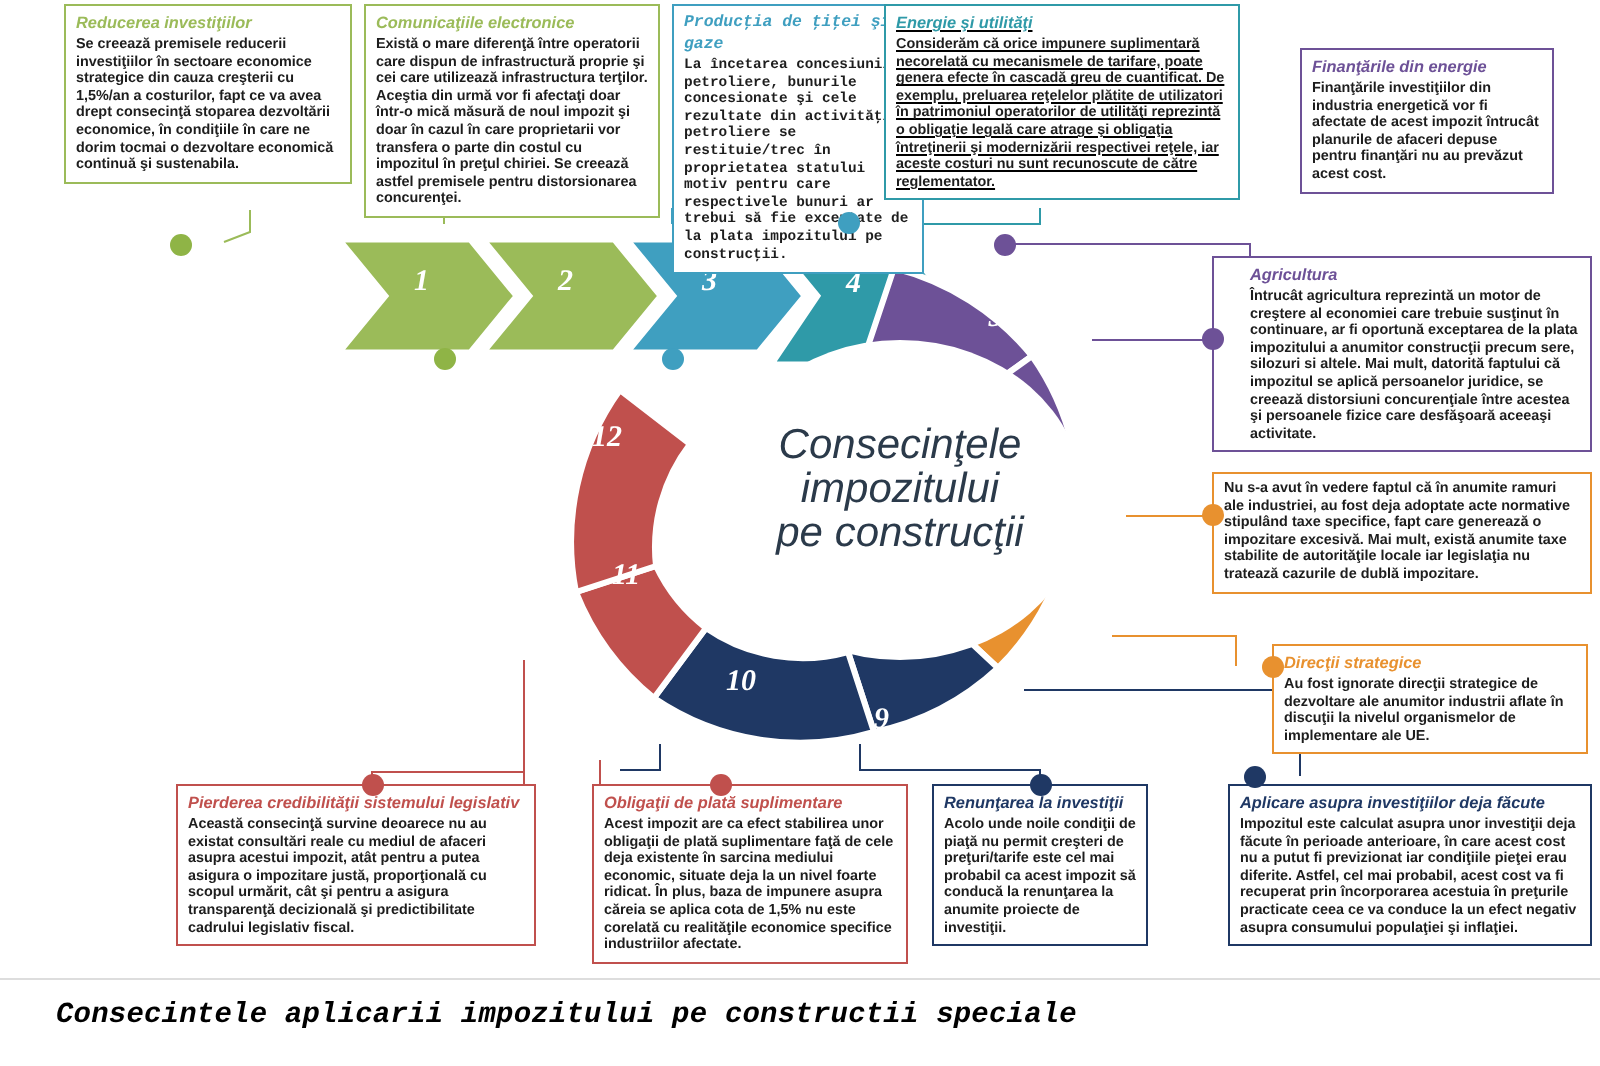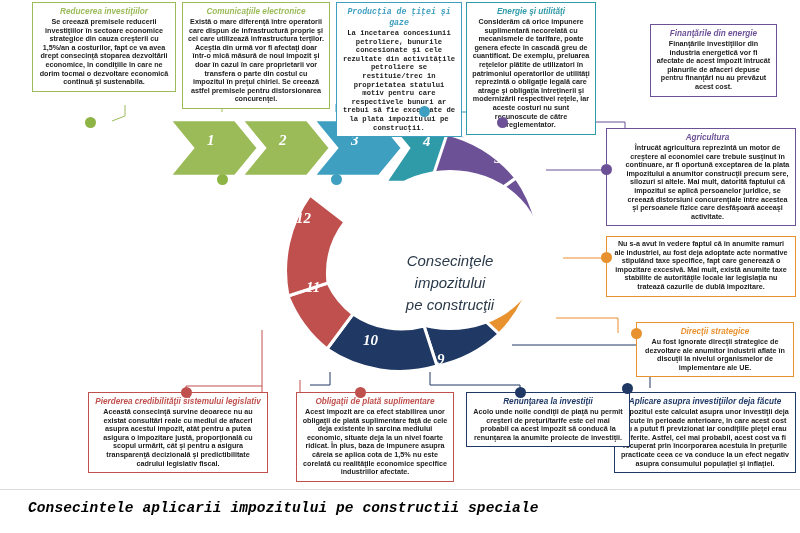--- a/index.html
+++ b/index.html
@@ -11,21 +11,20 @@
     overflow:hidden;
   }
   #stage { position:absolute; left:0; top:0; width:800px; height:533px; }
 
   
   .box {
     position:absolute;
     background:#ffffff;
     border:1px solid #cfcfcf;
     padding:3px 5px 4px 5px;
-    text-align:center;
     z-index:6;
   }
   .box .bt {
     font-style:italic;
     font-weight:bold;
     font-size:8.2px;
     line-height:11px;
     margin-bottom:1px;
   }
   .box .bb {
@@ -65,25 +64,24 @@
   .d-red    { background:#c0504d; }
   .d-navy   { background:#1f3864; }
 
   
   #center-label {
     position:absolute;
     left:370px; top:212px;
     width:160px;
     text-align:center;
     z-index:5;
-    font-size:15px;
+    font-size:21px;
     line-height:22px;
     color:#2b3a4a;
     font-style:italic;
-    margin-top:38px;
   }
 
   
   #caption {
     position:absolute;
     left:28px; top:500px;
     font-size:14.5px;
     font-weight:bold;
     font-style:italic;
     color:#000;
@@ -198,21 +196,21 @@
   <div class="box c-green" style="left:182px; top:2px; width:148px;">
     <div class="bt">Comunicaţiile electronice</div>
     <div class="bb">Există o mare diferenţă între operatorii care dispun de infrastructură proprie şi cei care utilizează infrastructura terţilor. Aceştia din urmă vor fi afectaţi doar într-o mică măsură de noul impozit şi doar în cazul în care proprietarii vor transfera o parte din costul cu impozitul în preţul chiriei. Se creează astfel premisele pentru distorsionarea concurenţei.</div>
   </div>
 
   <div class="box c-blue" style="left:336px; top:2px; width:126px;">
     <div class="bt">Producţia de ţiţei şi gaze</div>
     <div class="bb">La încetarea concesiunii petroliere, bunurile concesionate şi cele rezultate din activităţile petroliere se restituie/trec în proprietatea statului motiv pentru care respectivele bunuri ar trebui să fie exceptate de la plata impozitului pe construcţii.</div>
   </div>
 
-  <div class="box c-teal" style="left:466px; top:2px; width:130px;">
+  <div class="box c-teal" style="left:442px; top:2px; width:178px;text-decoration:underline;">
     <div class="bt">Energie şi utilităţi</div>
     <div class="bb">Considerăm că orice impunere suplimentară necorelată cu mecanismele de tarifare, poate genera efecte în cascadă greu de cuantificat. De exemplu, preluarea reţelelor plătite de utilizatori în patrimoniul operatorilor de utilităţi reprezintă o obligaţie legală care atrage şi obligaţia întreţinerii şi modernizării respectivei reţele, iar aceste costuri nu sunt recunoscute de către reglementator.</div>
   </div>
 
   <div class="box c-purple" style="left:650px; top:24px; width:127px;">
     <div class="bt">Finanţările din energie</div>
     <div class="bb">Finanţările investiţiilor din industria energetică vor fi afectate de acest impozit întrucât planurile de afaceri depuse pentru finanţări nu au prevăzut acest cost.</div>
   </div>
 
   <div class="box c-purple" style="left:606px; top:128px; width:190px;padding-left:18px;">
@@ -227,21 +225,21 @@
   <div class="box c-orange" style="left:636px; top:322px; width:158px;">
     <div class="bt">Direcţii strategice</div>
     <div class="bb">Au fost ignorate direcţii strategice de dezvoltare ale anumitor industrii aflate în discuţii la nivelul organismelor de implementare ale UE.</div>
   </div>
 
   <div class="box c-navy" style="left:614px; top:392px; width:182px;">
     <div class="bt">Aplicare asupra investiţiilor deja făcute</div>
     <div class="bb">Impozitul este calculat asupra unor investiţii deja făcute în perioade anterioare, în care acest cost nu a putut fi previzionat iar condiţiile pieţei erau diferite. Astfel, cel mai probabil, acest cost va fi recuperat prin încorporarea acestuia în preţurile practicate ceea ce va conduce la un efect negativ asupra consumului populaţiei şi inflaţiei.</div>
   </div>
 
-  <div class="box c-navy" style="left:466px; top:392px; width:164px;">
+  <div class="box c-navy" style="left:466px; top:392px; width:108px;">
     <div class="bt">Renunţarea la investiţii</div>
     <div class="bb">Acolo unde noile condiţii de piaţă nu permit creşteri de preţuri/tarife este cel mai probabil ca acest impozit să conducă la renunţarea la anumite proiecte de investiţii.</div>
   </div>
 
   <div class="box c-red" style="left:296px; top:392px; width:158px;">
     <div class="bt">Obligaţii de plată suplimentare</div>
     <div class="bb">Acest impozit are ca efect stabilirea unor obligaţii de plată suplimentare faţă de cele deja existente în sarcina mediului economic, situate deja la un nivel foarte ridicat. În plus, baza de impunere asupra căreia se aplica cota de 1,5% nu este corelată cu realităţile economice specifice industriilor afectate.</div>
   </div>
 
   <div class="box c-red" style="left:88px; top:392px; width:180px;">

